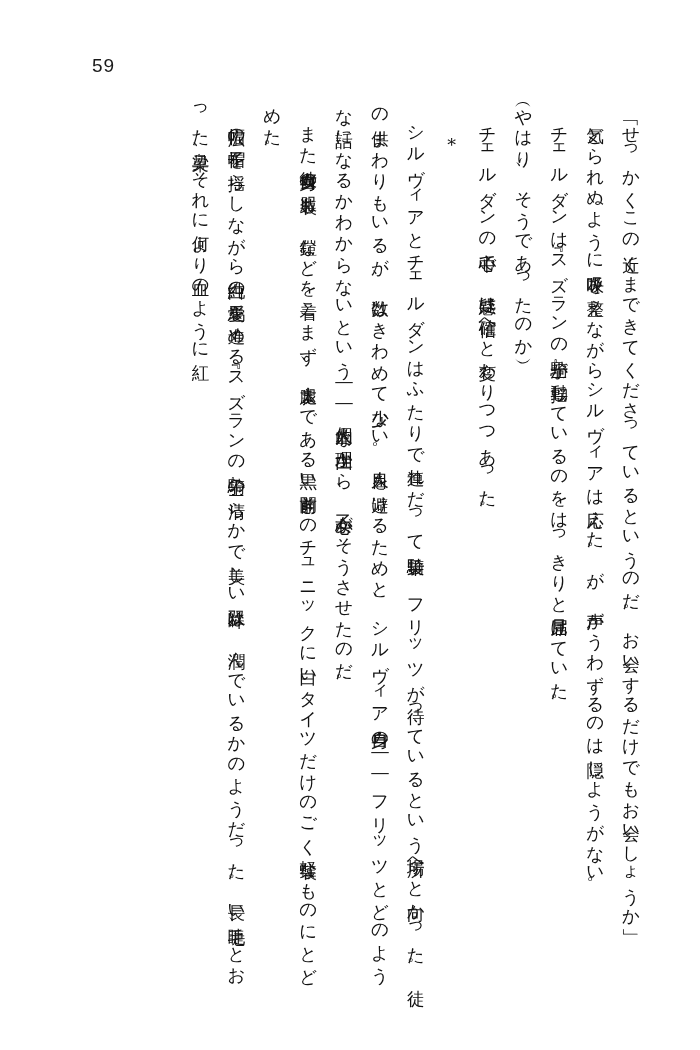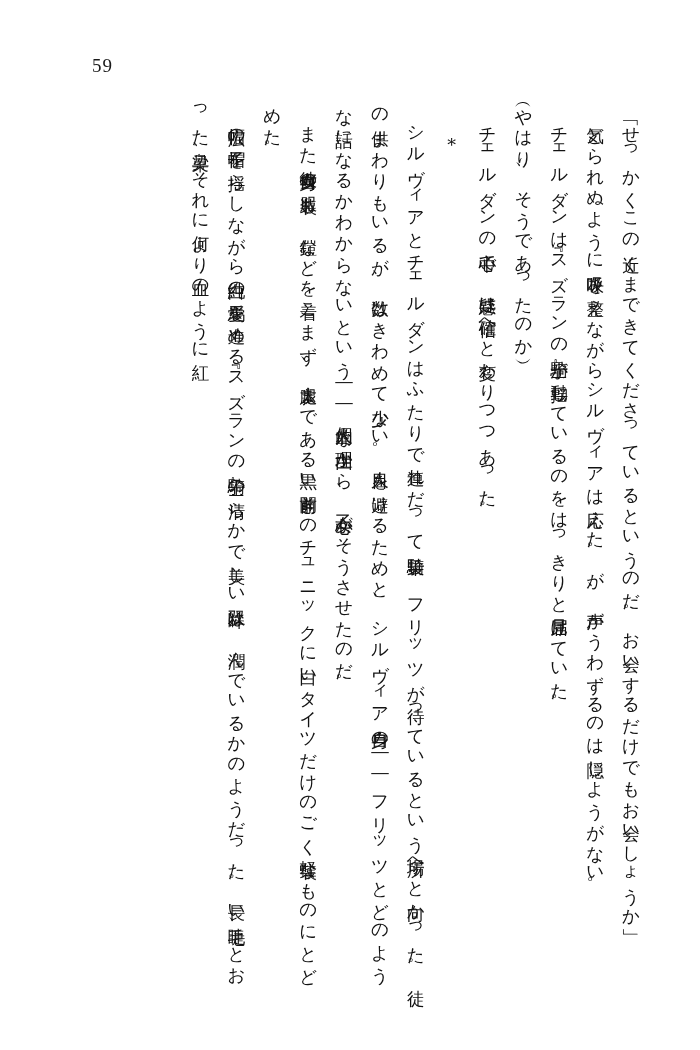--- a/index.html
+++ b/index.html
@@ -22,21 +22,21 @@
     background: #ffffff;
   }
 
   .page-number {
     position: absolute;
     top: 55px;
     left: 92px;
     font-size: 19px;
     letter-spacing: 1px;
     color: #1a1a1a;
-    font-family: Liberation Serif, serif;
+    font-family: Liberation Sans, sans-serif;
   }
 
   
   .text-body {
     position: absolute;
     top: 96px;
     right: 52px;
     height: 880px;
     width: 590px;
     writing-mode: vertical-rl;

